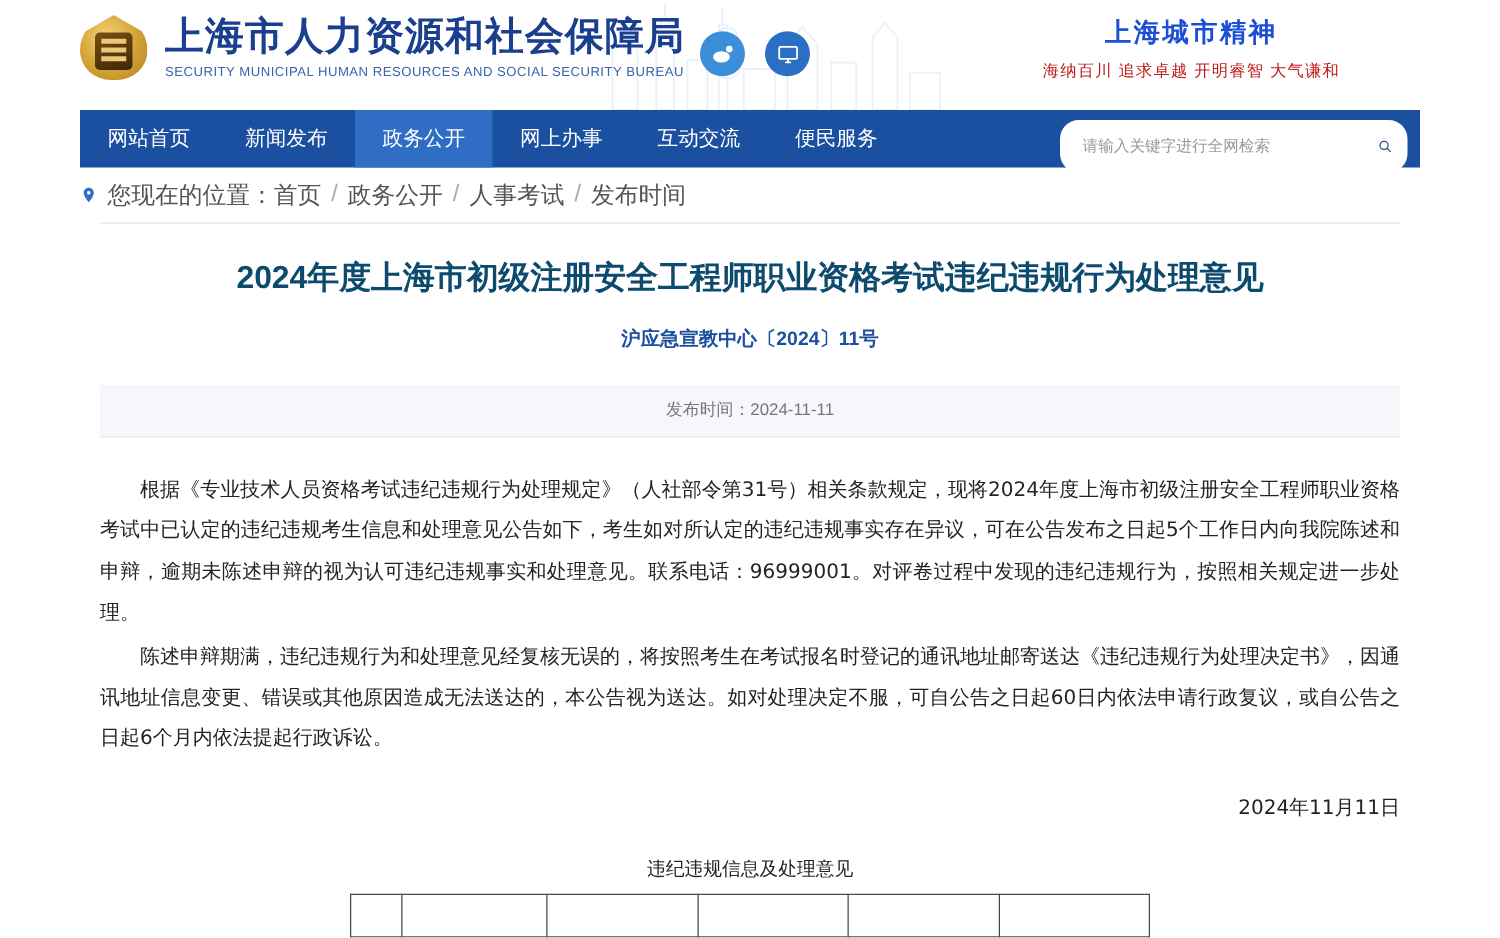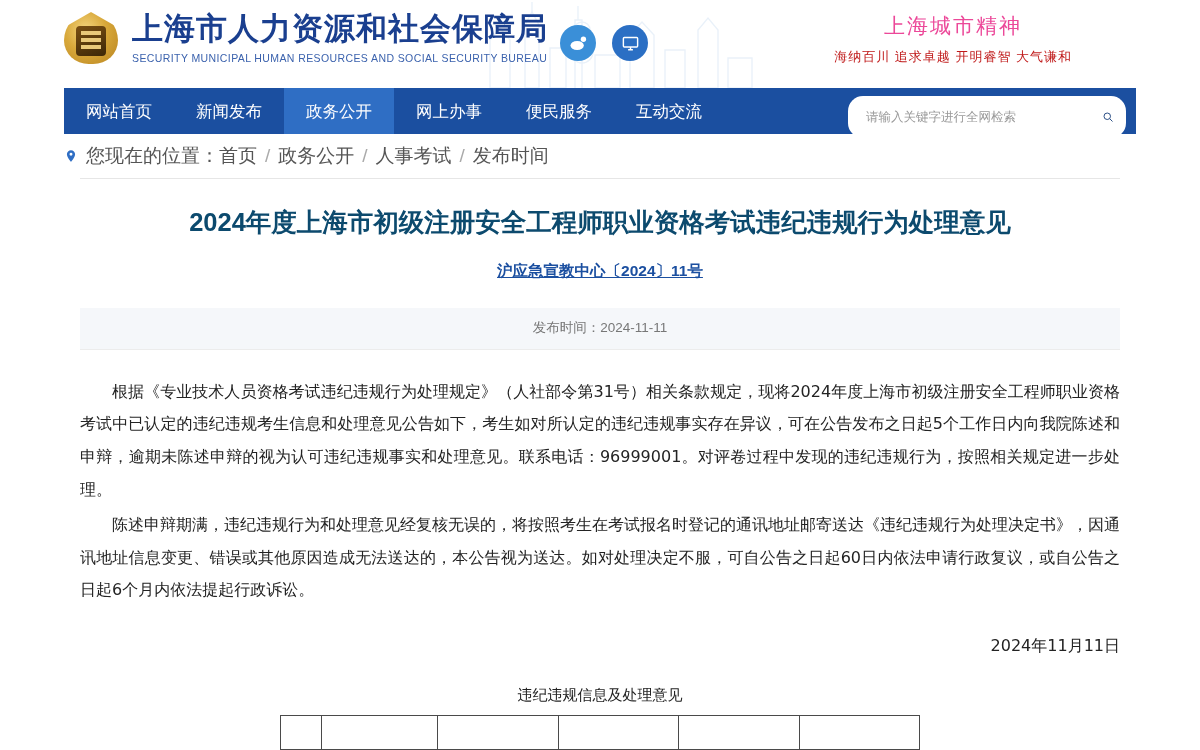--- a/index.html
+++ b/index.html
@@ -70,21 +70,21 @@
     display: flex; align-items: center; justify-content: center;
     color: #fff; font-size: 18px;
   }
   .cicon.weibo { background: #3a8fd8; }
   .cicon.comp { background: #2b6fc4; }
   .spirit {
     position: absolute; right: 128px; top: 12px;
     text-align: center;
   }
   .spirit .s-title {
-    color: #ec4899; font-size: 21px; font-weight: normal; letter-spacing: 2px;
+    color: #1d4ed8; font-size: 21px; font-weight: bold; letter-spacing: 2px;
     font-family: "DejaVu Serif", serif;
   }
   .spirit .s-sub {
     color: #c01a1a; font-size: 13px; margin-top: 8px; letter-spacing: 1px;
   }
 
   
   .nav {
     height: 46px;
     background: #1b4fa0;
@@ -136,21 +136,21 @@
     border-top: 1px solid #e6e6e6;
     padding-top: 26px;
   }
   .doc-title {
     text-align: center;
     font-size: 25.5px; font-weight: bold; color: #0c4a6e;
     line-height: 1.4;
   }
   .doc-no {
     text-align: center; margin-top: 20px;
-    font-size: 15.5px; font-weight: bold; color: #1b4fa0; text-decoration: underline;
+    font-size: 15.5px; font-weight: bold; color: #1b4fa0;
   }
   .pubbar {
     margin-top: 26px;
     background: #f5f7fa;
     height: 42px;
     display:flex;align-items:center;justify-content:center;
     color:#777; font-size: 13.5px;
     border-bottom: 1px solid #ececec;
   }
   .content {
@@ -242,22 +242,22 @@
       </div>
 
     </div>
   </div>
 
   <div class="nav">
     <div class="nav-item">网站首页</div>
     <div class="nav-item">新闻发布</div>
     <div class="nav-item active">政务公开</div>
     <div class="nav-item">网上办事</div>
+    <div class="nav-item">互动交流</div>
     <div class="nav-item">便民服务</div>
-    <div class="nav-item">互动交流</div>
 
     <div class="search-box">
       <input type="text" placeholder="请输入关键字进行全网检索" style="">
       <button class="search-btn">
         <svg width="20" height="20" viewBox="0 0 24 24" fill="none" stroke="#2b4f86" stroke-width="2">
           <circle cx="10.5" cy="10.5" r="6.5"></circle>
           <path d="M15.5 15.5 L21 21"></path>
         </svg>
       </button>
     </div>

